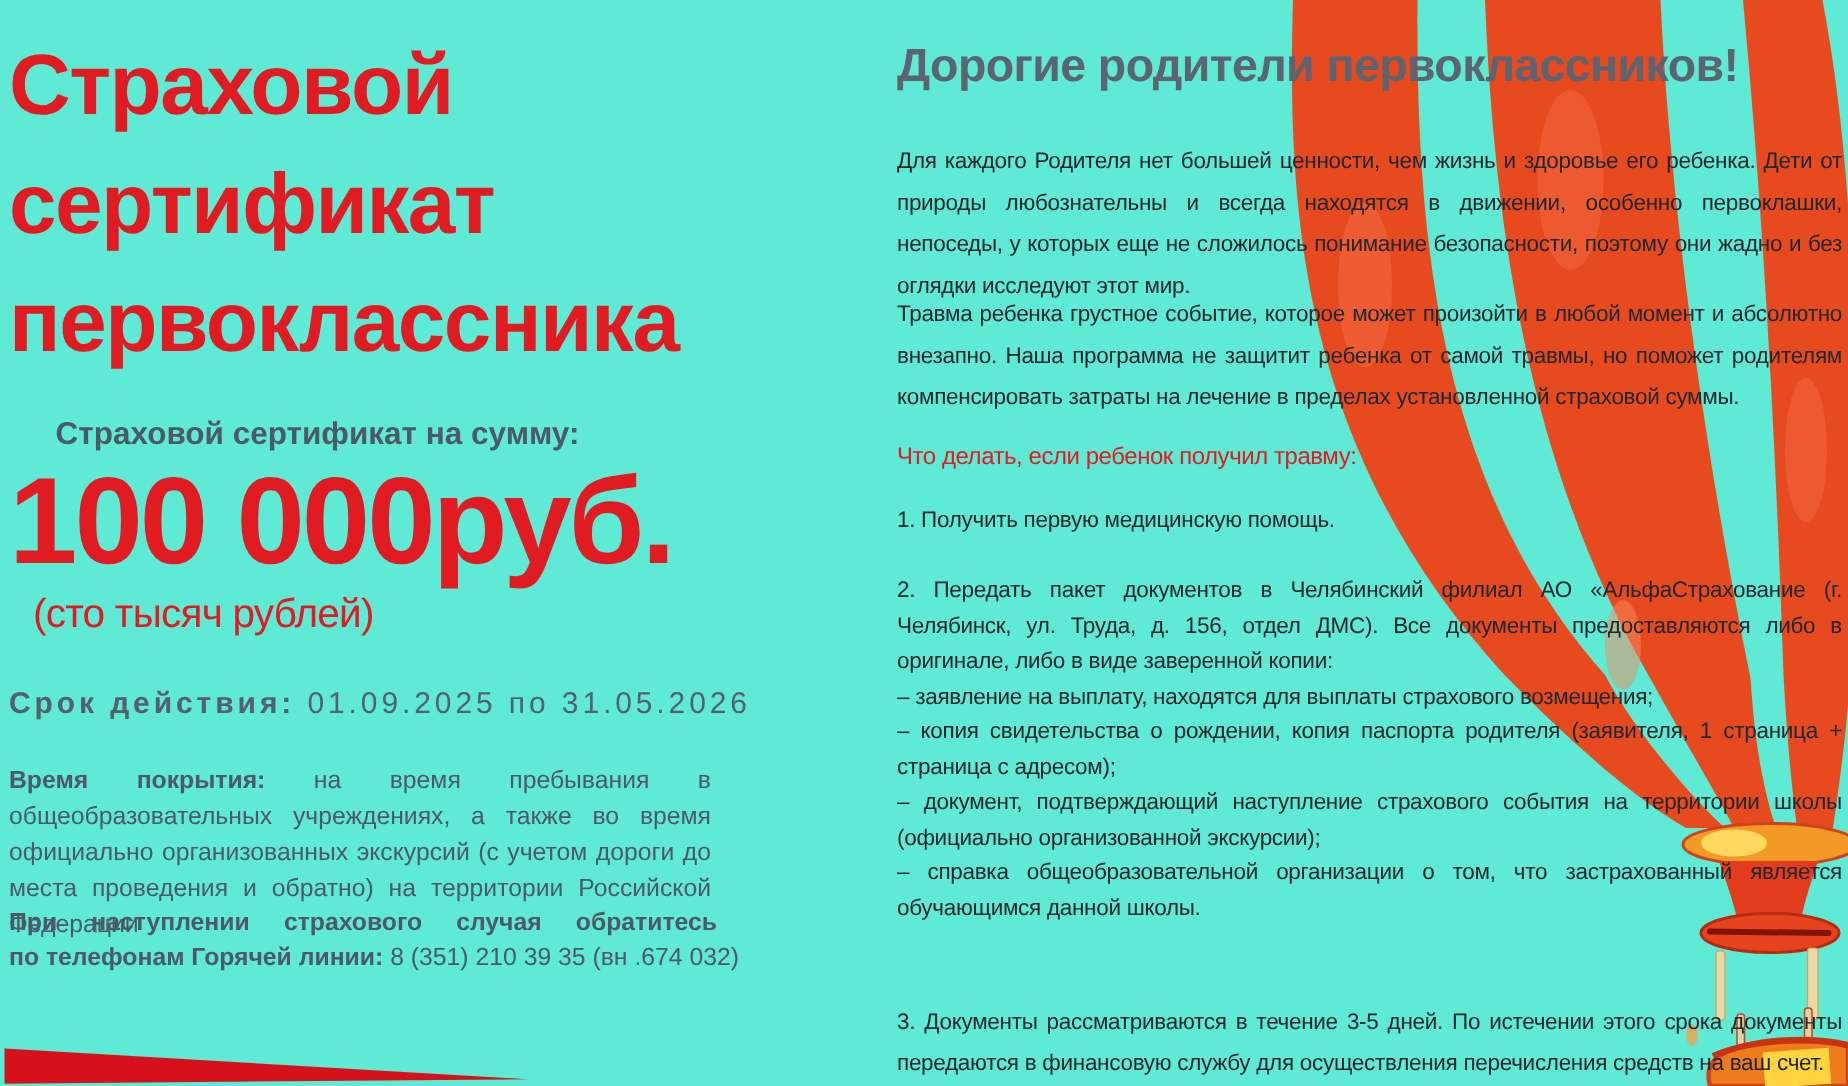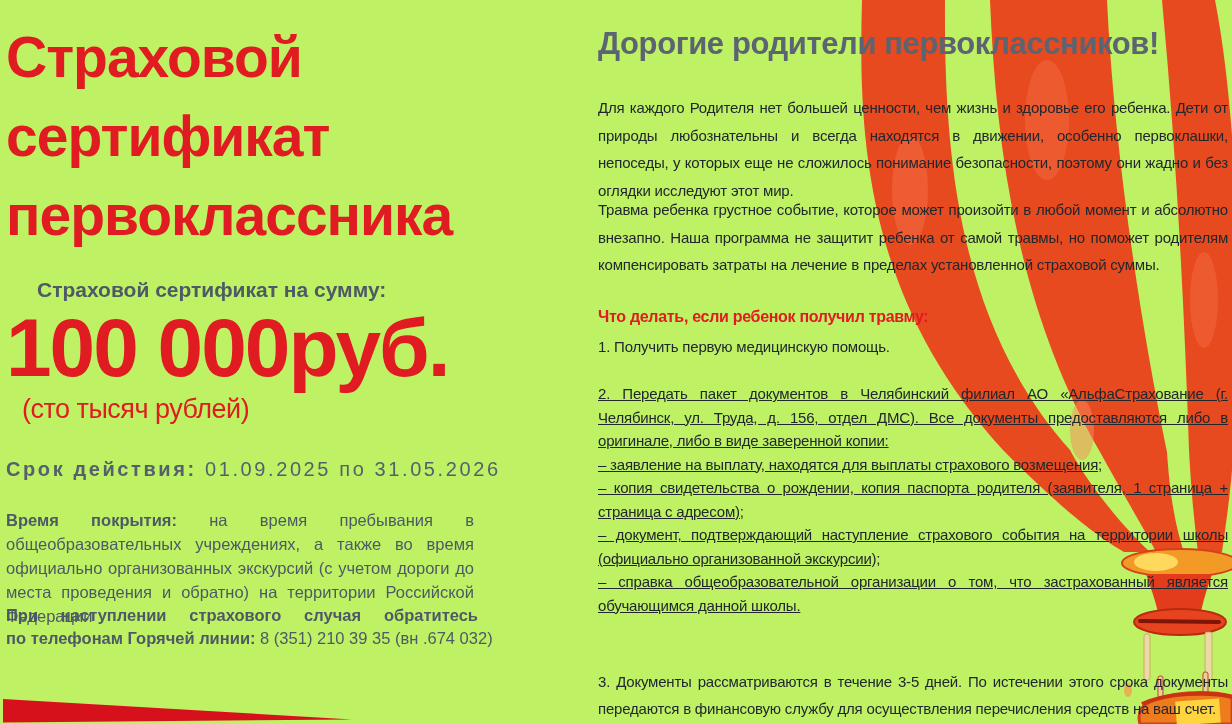--- a/index.html
+++ b/index.html
@@ -1,19 +1,19 @@
 <!DOCTYPE html>
 <html><head>
 <meta charset="utf-8">
 <style>
   * { margin:0; padding:0; box-sizing:border-box; }
   html,body { background:#ffffff; }
   .page {
     position:relative; width:1232px; height:724px;
-    background:#bef264; overflow:hidden;
+    background:#5eead4; overflow:hidden;
     font-family:"Liberation Sans", sans-serif;
   }
   
   .left-col { position:absolute; left:6px; top:0; width:522px; z-index:2; }
   .main-title {
     position:absolute; left:0; top:18px; width:522px;
     font-size:57px; line-height:79px; font-weight:bold;
     letter-spacing:-1px; color:#e01b22;
   }
   .sum-label {
@@ -51,26 +51,26 @@
   .rc-title {
     position:absolute; left:0; top:26px; width:632px;
     font-size:31px; font-weight:bold; color:#5b6470; letter-spacing:-0.4px;
     white-space:nowrap;
   }
   .para { position:absolute; left:0; width:630px;
     font-size:15px; line-height:27.5px; text-align:justify; }
   .p1 { top:94px; }
   .p2 { top:196px; }
   .steps-heading {
-    position:absolute; left:0; top:308px;
-    font-size:16px; font-weight:bold; color:#e01b22; letter-spacing:-0.3px;
+    position:absolute; left:0; top:296px;
+    font-size:16px; font-weight:normal; color:#e01b22; letter-spacing:-0.3px;
   }
   .step1 { position:absolute; left:0; top:338px; width:630px; font-size:15px; }
   .step2 { position:absolute; left:0; top:382px; width:630px;
-    font-size:15px; line-height:23.5px;text-decoration:underline; }
+    font-size:15px; line-height:23.5px; }
   .step2 .doc-line { text-align:justify; }
   .step3 { position:absolute; left:0; top:668px; width:630px;
     font-size:15px; line-height:27px; text-align:justify; }
   
   .balloon-svg { position:absolute; left:832px; top:0; width:400px; height:724px; z-index:1; }
   .wedge-svg { position:absolute; left:0; top:698px; width:400px; height:26px; z-index:3; }
 </style>
 </head>
 <body>
 

